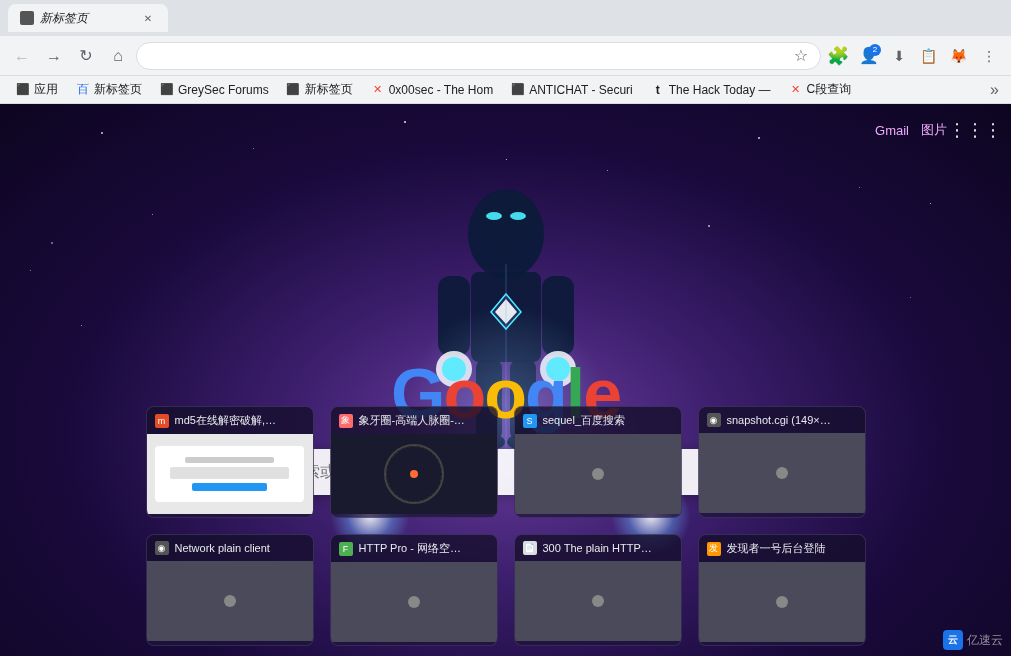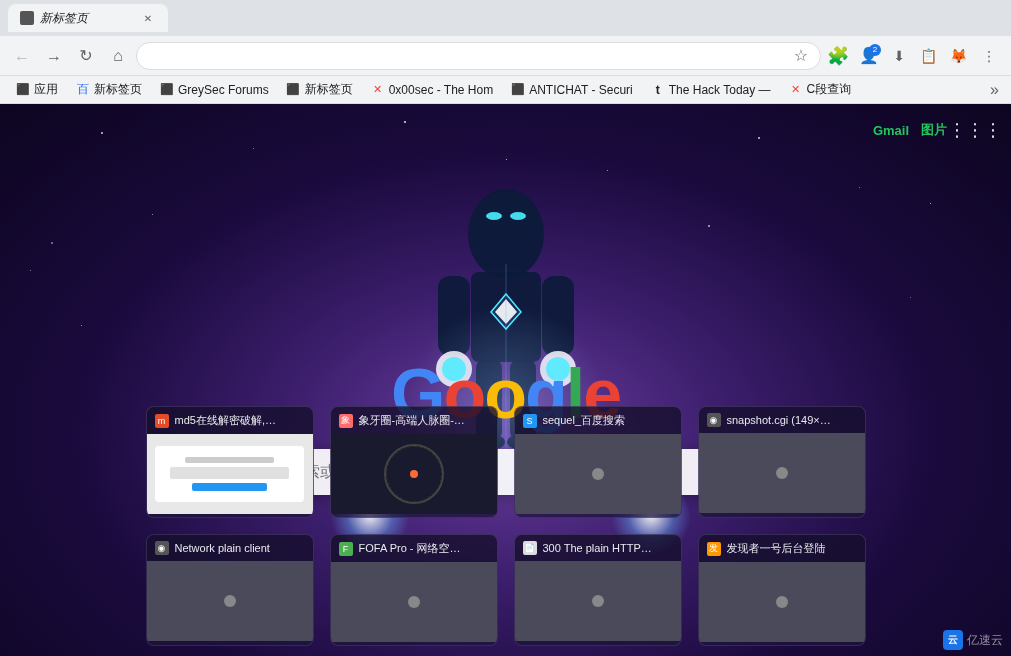--- a/index.html
+++ b/index.html
@@ -254,25 +254,24 @@
     
     .top-right-links {
       position: absolute;
       top: 10px;
       right: 20px;
       display: flex;
       align-items: center;
       gap: 12px;
     }
     .top-link {
-      color: #22c55e;
+      color: #f0abfc;
       font-size: 13px;
       cursor: pointer;
       text-decoration: none;
-      font-weight: bold;
     }
     .apps-btn {
       width: 32px; height: 32px;
       border-radius: 50%;
       display: flex; align-items: center; justify-content: center;
       cursor: pointer;
       color: #e8eaed;
       font-size: 18px;
     }
 
@@ -546,21 +545,21 @@
         <span class="shortcut-title">Network plain client</span>
       </div>
       <div class="shortcut-preview" style="background:#4a4a5a;display:flex;align-items:center;justify-content:center;">
         <div style="width:12px;height:12px;background:#888;border-radius:50%;"></div>
       </div>
     </div>
 
     <div class="shortcut-item">
       <div class="shortcut-header">
         <div class="shortcut-favicon" style="background:#4caf50;display:flex;align-items:center;justify-content:center;color:white;font-size:9px;">F</div>
-        <span class="shortcut-title">FOFA Pro - 网络空…</span>
+        <span class="shortcut-title">HTTP Pro - 网络空…</span>
       </div>
       <div class="shortcut-preview" style="background:#4a4a5a;display:flex;align-items:center;justify-content:center;">
         <div style="width:12px;height:12px;background:#888;border-radius:50%;"></div>
       </div>
     </div>
 
     <div class="shortcut-item">
       <div class="shortcut-header">
         <div class="shortcut-favicon" style="background:#ddd;display:flex;align-items:center;justify-content:center;color:#333;font-size:9px;">📄</div>
         <span class="shortcut-title">300 The plain HTTP…</span>

